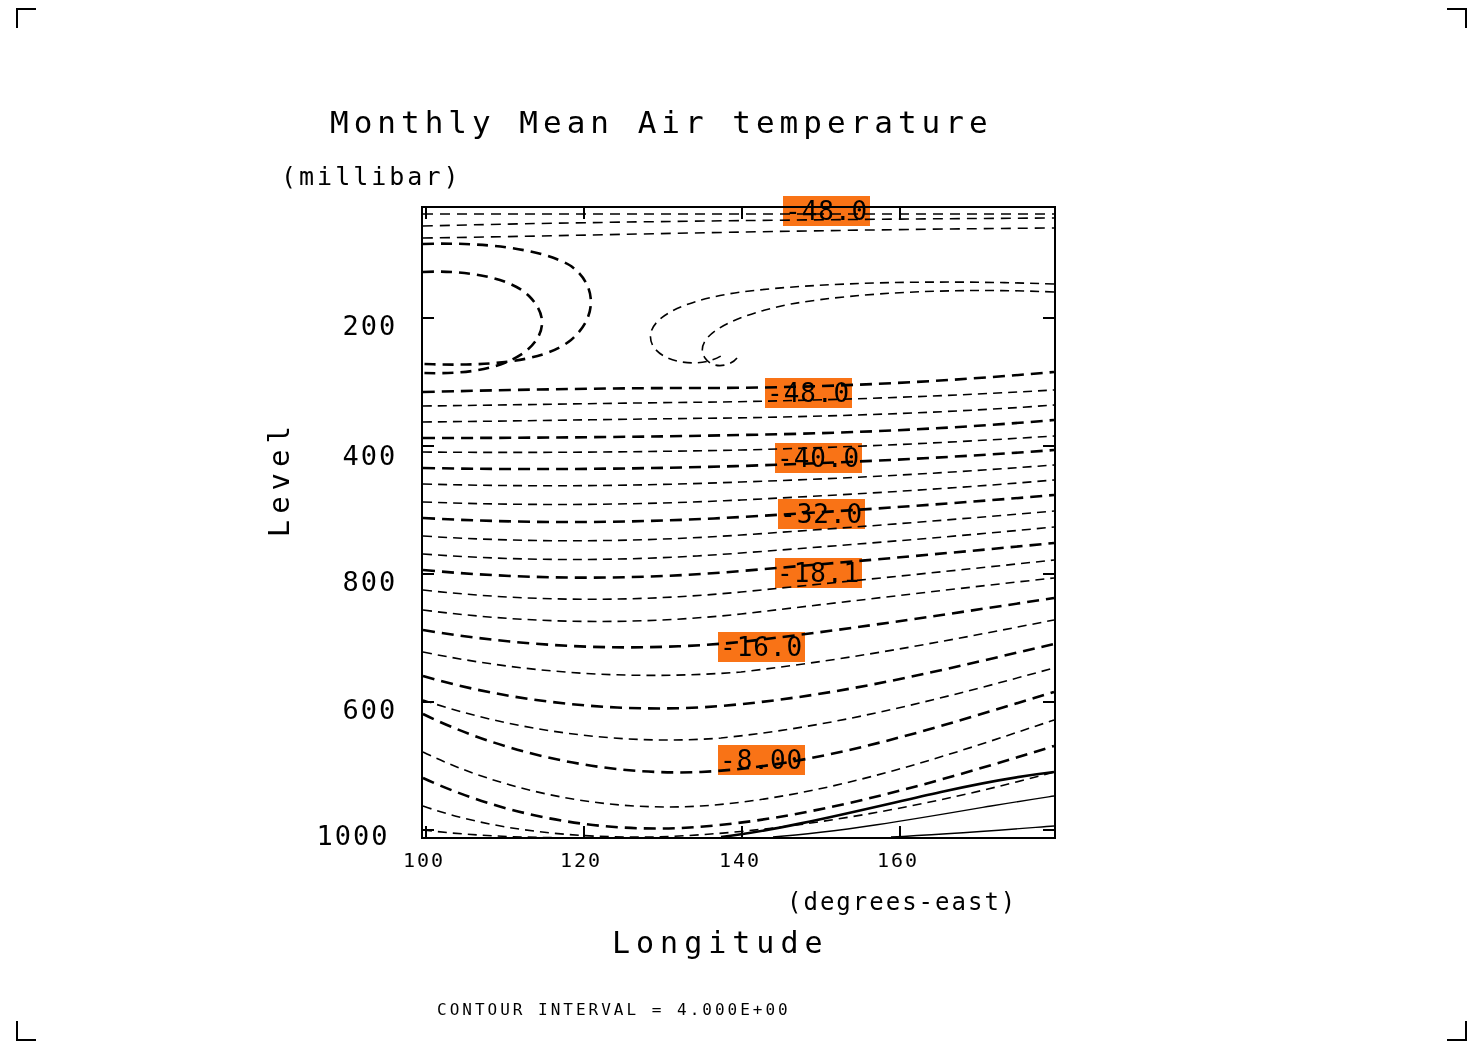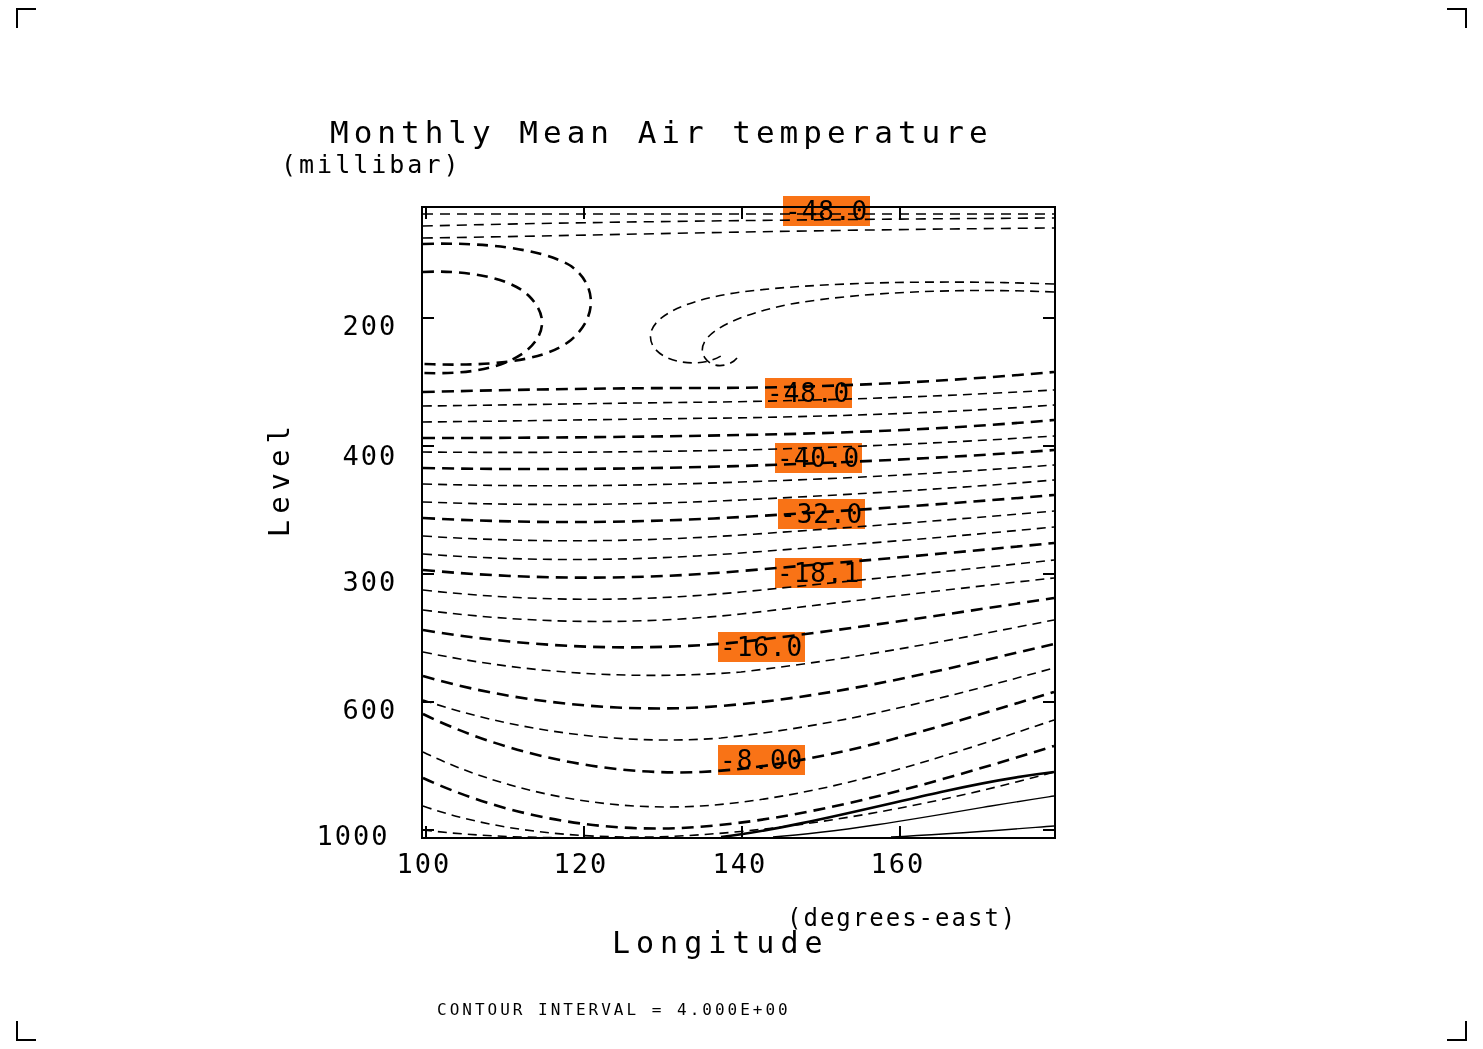--- a/index.html
+++ b/index.html
@@ -32,26 +32,25 @@
   .crop.bl { left: 16px;  bottom: 8px; border-left: 2px solid #000; border-bottom: 2px solid #000; }
   .crop.br { right: 16px; bottom: 8px; border-right: 2px solid #000; border-bottom: 2px solid #000; }
 
   .title {
     position: absolute;
     left: 330px;
     top: 104px;
     font-size: 31px;
     letter-spacing: 5px;
     white-space: nowrap;
-    margin-top: 10px;
   }
   .unit-top {
     position: absolute;
     left: 281px;
-    top: 150px;
+    top: 162px;
     font-size: 25px;
     letter-spacing: 3px;
     white-space: nowrap;
   }
   .ylabel {
     position: absolute;
     left: 262px;
     top: 420px;
     font-size: 29px;
     letter-spacing: 6px;
@@ -67,21 +66,20 @@
     letter-spacing: 6px;
     white-space: nowrap;
   }
   .unit-bottom {
     position: absolute;
     left: 787px;
     top: 888px;
     font-size: 24px;
     letter-spacing: 2px;
     white-space: nowrap;
-    margin-top: 16px;
   }
   .footer {
     position: absolute;
     left: 437px;
     top: 1000px;
     font-size: 16px;
     letter-spacing: 3px;
     white-space: nowrap;
   }
   .plot {
@@ -95,21 +93,21 @@
   .ytick {
     position: absolute;
     font-size: 27px;
     letter-spacing: 2px;
     text-align: center;
     width: 90px;
     margin-left: 13px;
   }
   .xtick {
     position: absolute;
-    font-size: 27px;
+    font-size: 20px;
     letter-spacing: 2px;
     text-align: center;
     width: 80px;
   }
   .clab {
     position: absolute;
     font-size: 26px;
     letter-spacing: 1px;
     background: #f97316;
     padding: 0 2px;
@@ -128,21 +126,21 @@
 
   <div class="title">Monthly Mean Air temperature</div>
   <div class="unit-top">(millibar)</div>
   <div class="ylabel">Level</div>
   <div class="xlabel">Longitude</div>
   <div class="unit-bottom">(degrees-east)</div>
   <div class="footer">CONTOUR INTERVAL =  4.000E+00</div>
 
   <div class="ytick" style="left:312px; top:310px;">200</div>
   <div class="ytick" style="left:312px; top:440px;">400</div>
-  <div class="ytick" style="left:312px; top:566px;">300</div>
+  <div class="ytick" style="left:312px; top:566px;">800</div>
   <div class="ytick" style="left:312px; top:694px;">600</div>
   <div class="ytick" style="left:295px; top:820px;">1000</div>
 
   <div class="xtick" style="left:384px; top:848px;">100</div>
   <div class="xtick" style="left:541px; top:848px;">120</div>
   <div class="xtick" style="left:700px; top:848px;">140</div>
   <div class="xtick" style="left:858px; top:848px;">160</div>
 
   <div class="clab" style="left:783px; top:196px;">-48.0</div>
   <div class="clab" style="left:765px; top:378px;">-48.0</div>

